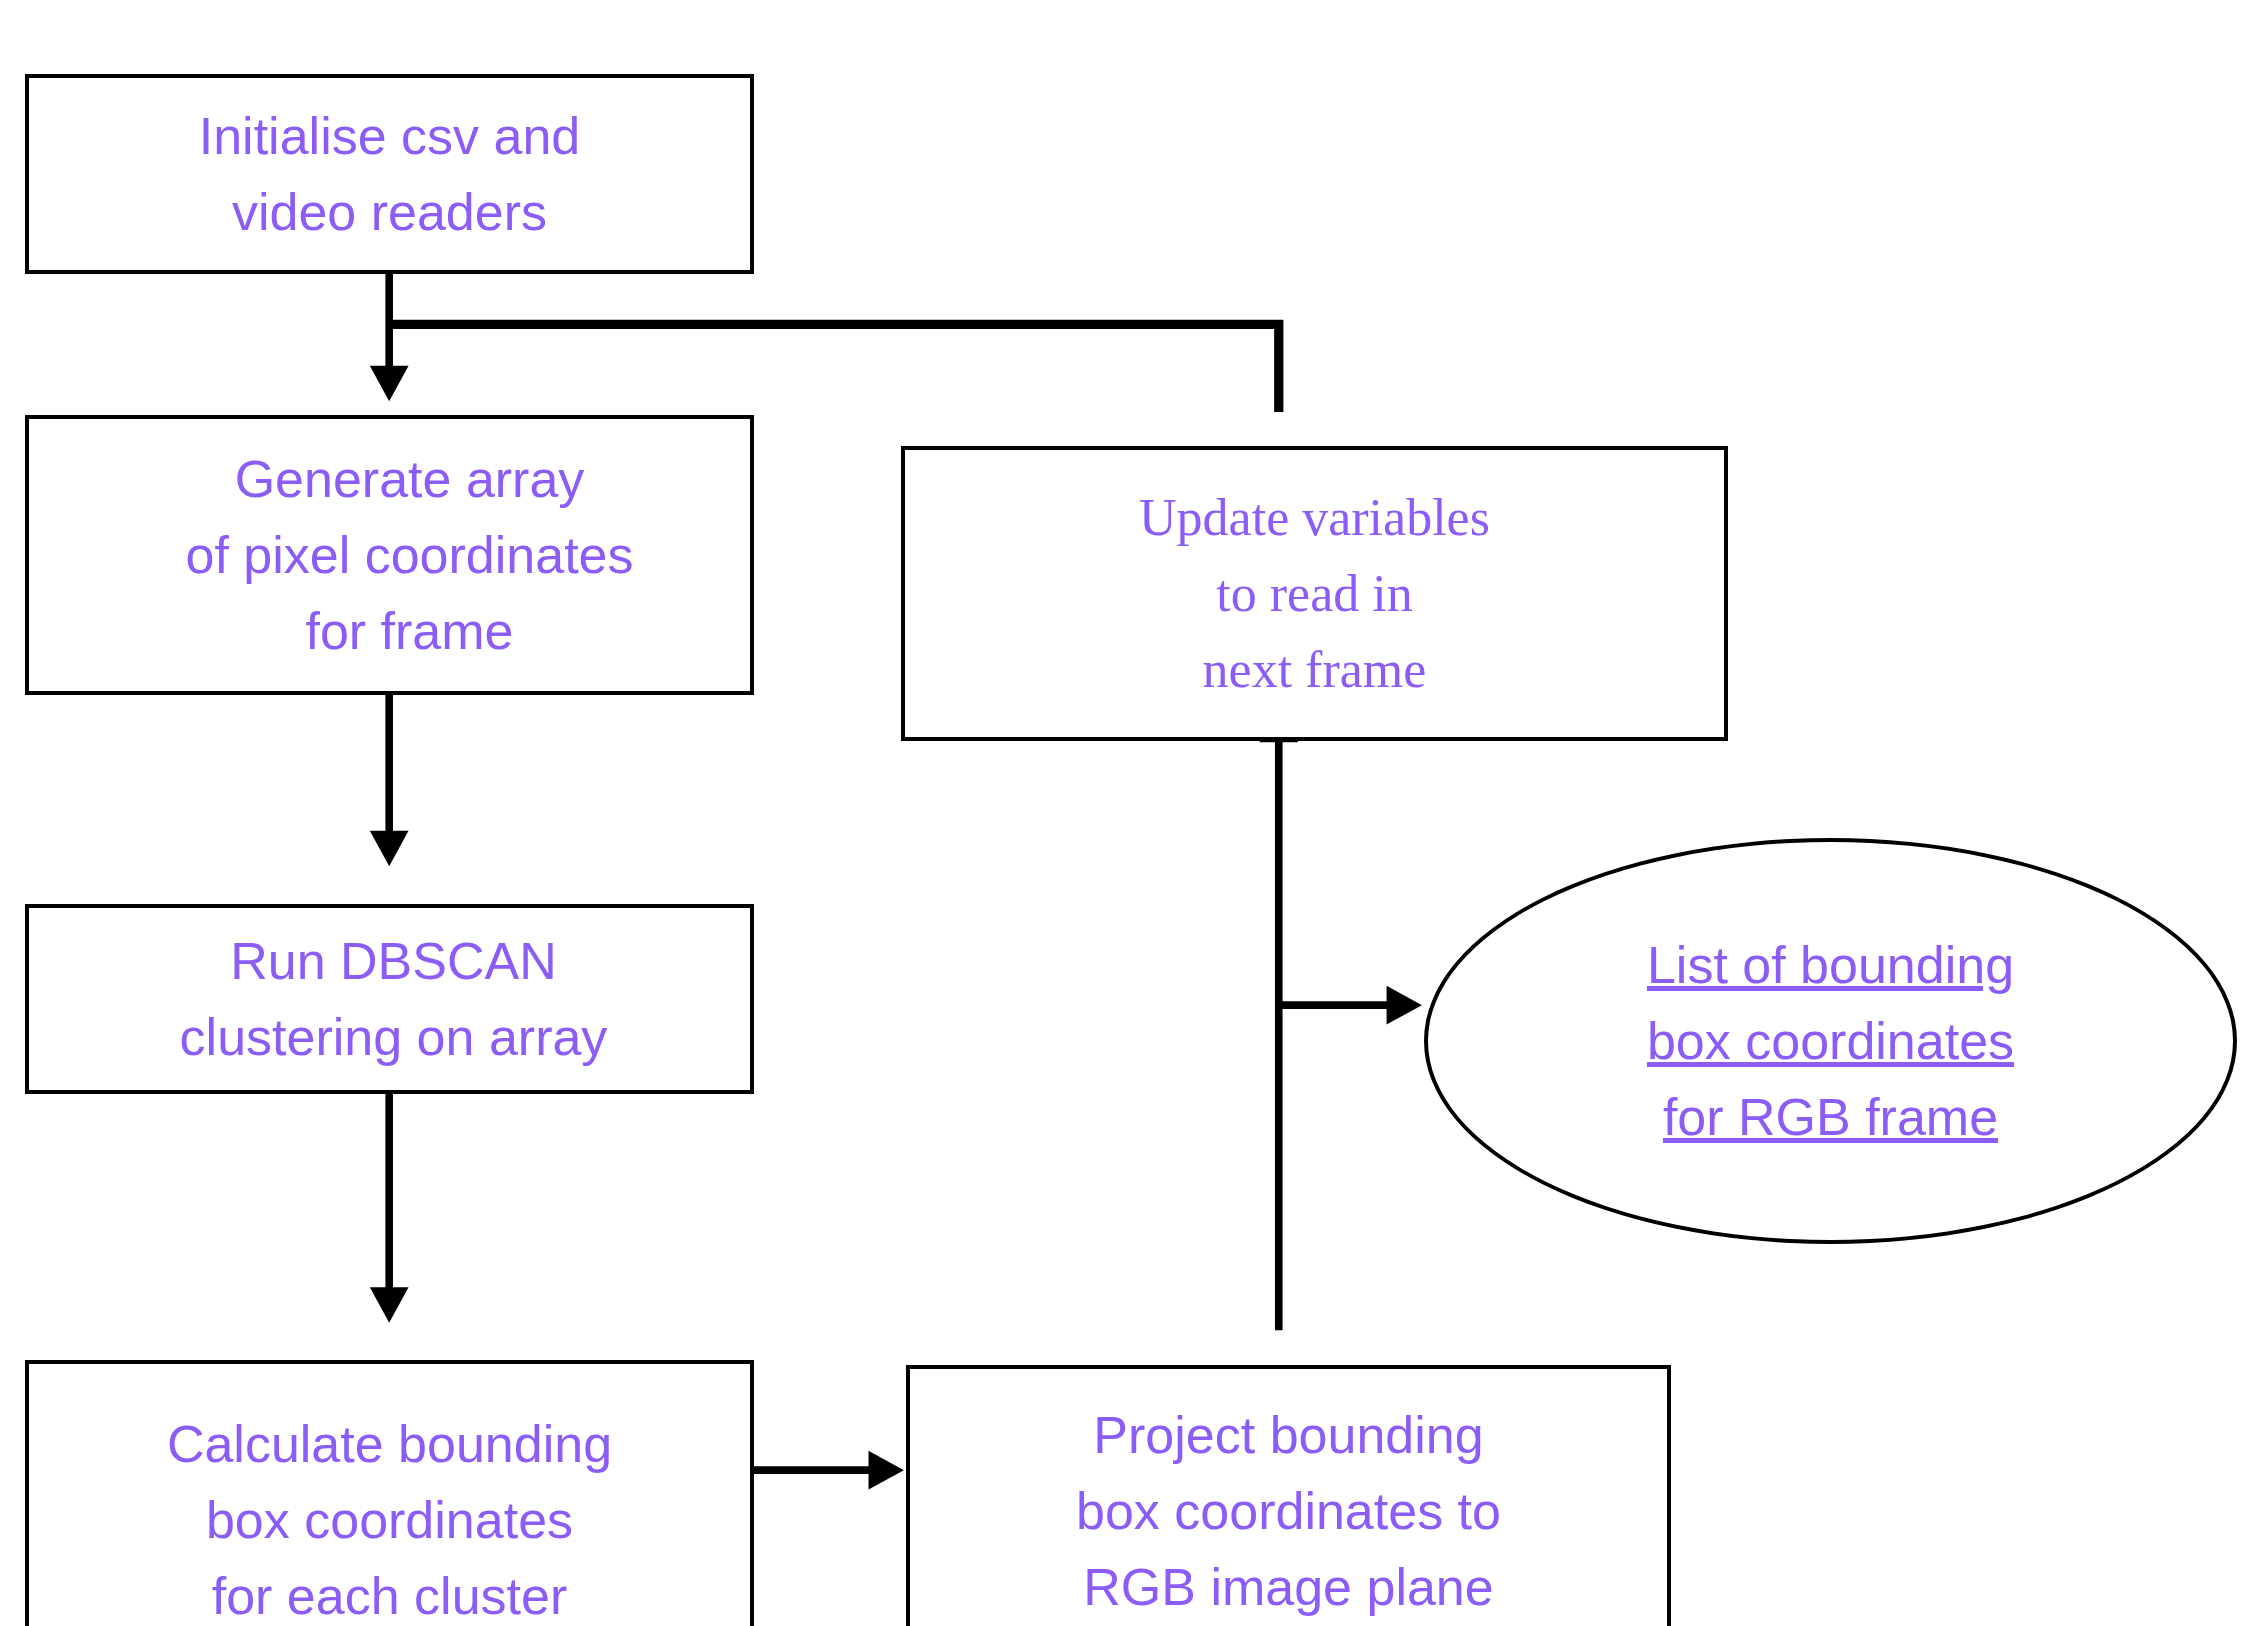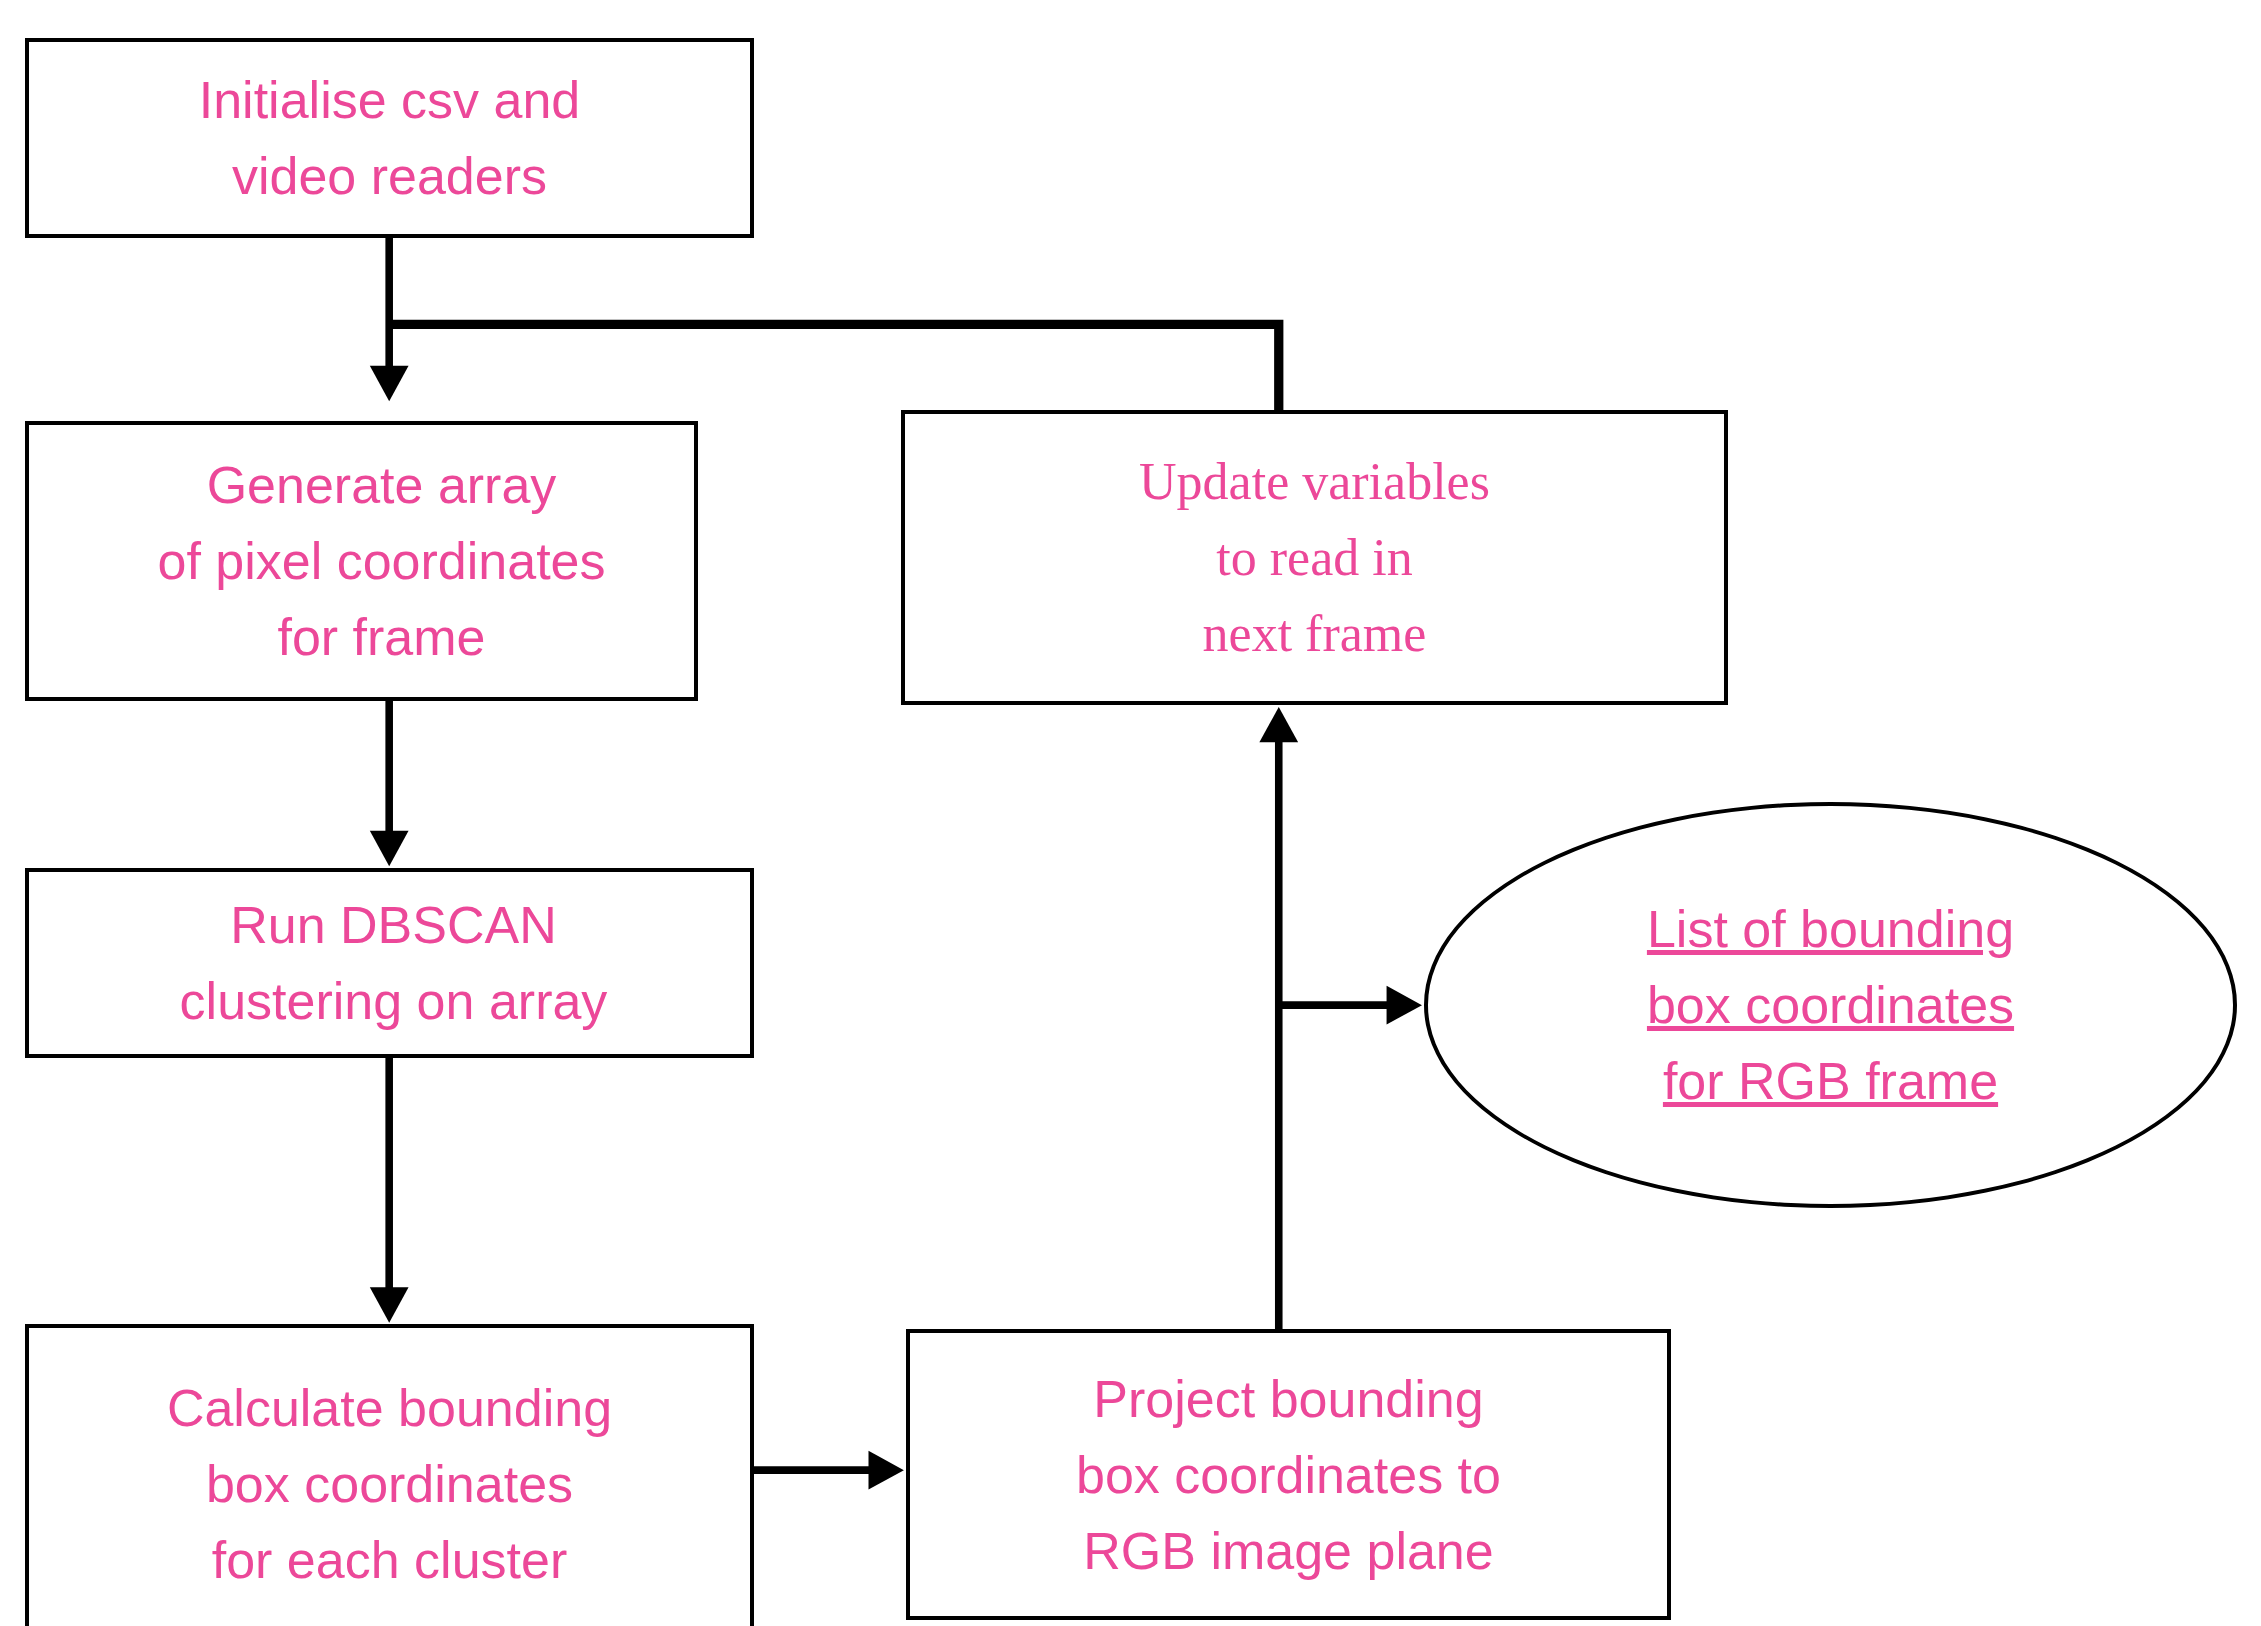--- a/index.html
+++ b/index.html
@@ -24,34 +24,35 @@
   }
   .node {
     position: absolute;
     box-sizing: border-box;
     background: #ffffff;
     border: 4.2px solid #000000;
     display: flex;
     align-items: center;
     justify-content: center;
     text-align: center;
-    color: #ec4899;
+    color: #8b5cf6;
     font-size: 52px;
     line-height: 76px;
+    margin-top: 36px;
   }
   .node .label {
     white-space: pre-line;
   }
   .node.ellipse {
     border-radius: 50%;
     text-decoration: underline;
   }
   
   #n-init      { left: 25px;   top: 38px;   width: 729px; height: 200px; }
-  #n-generate  { left: 25px;   top: 421px;  width: 673px; height: 280px; padding-left: 40px; }
+  #n-generate  { left: 25px;   top: 379px;  width: 729px; height: 280px; padding-left: 40px; }
   #n-dbscan    { left: 25px;   top: 868px; width: 729px; height: 190px; padding-left: 8px; }
   #n-calculate { left: 25px;   top: 1324px; width: 729px; height: 320px; }
   #n-project   { left: 906px; top: 1329px; width: 765px; height: 291px; }
   #n-update    { left: 901px; top: 410px;  width: 827px; height: 295px; font-family: Liberation Serif, serif; }
   #n-output    { left: 1424px; top: 802px;  width: 813px; height: 406px; }
 </style>
 </head>
 <body>
 
 <div class="canvas">

